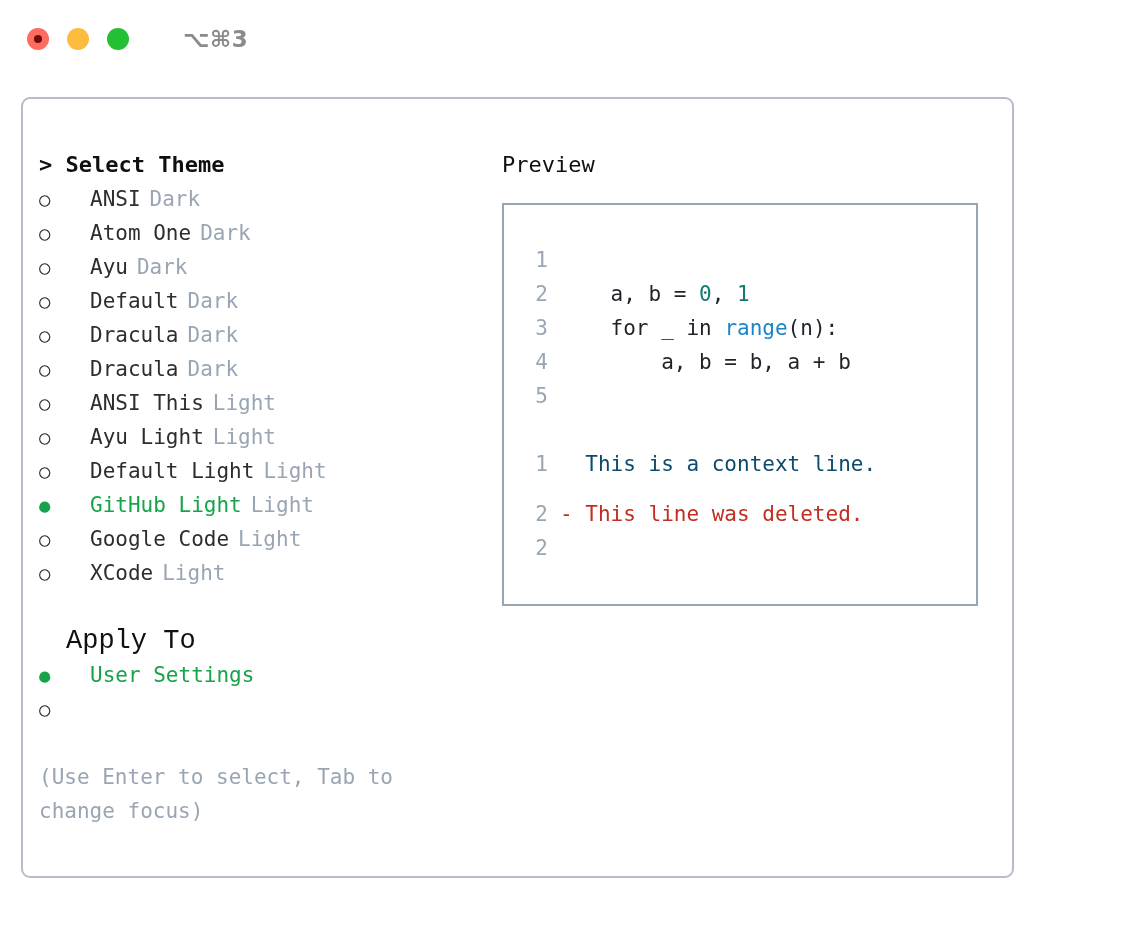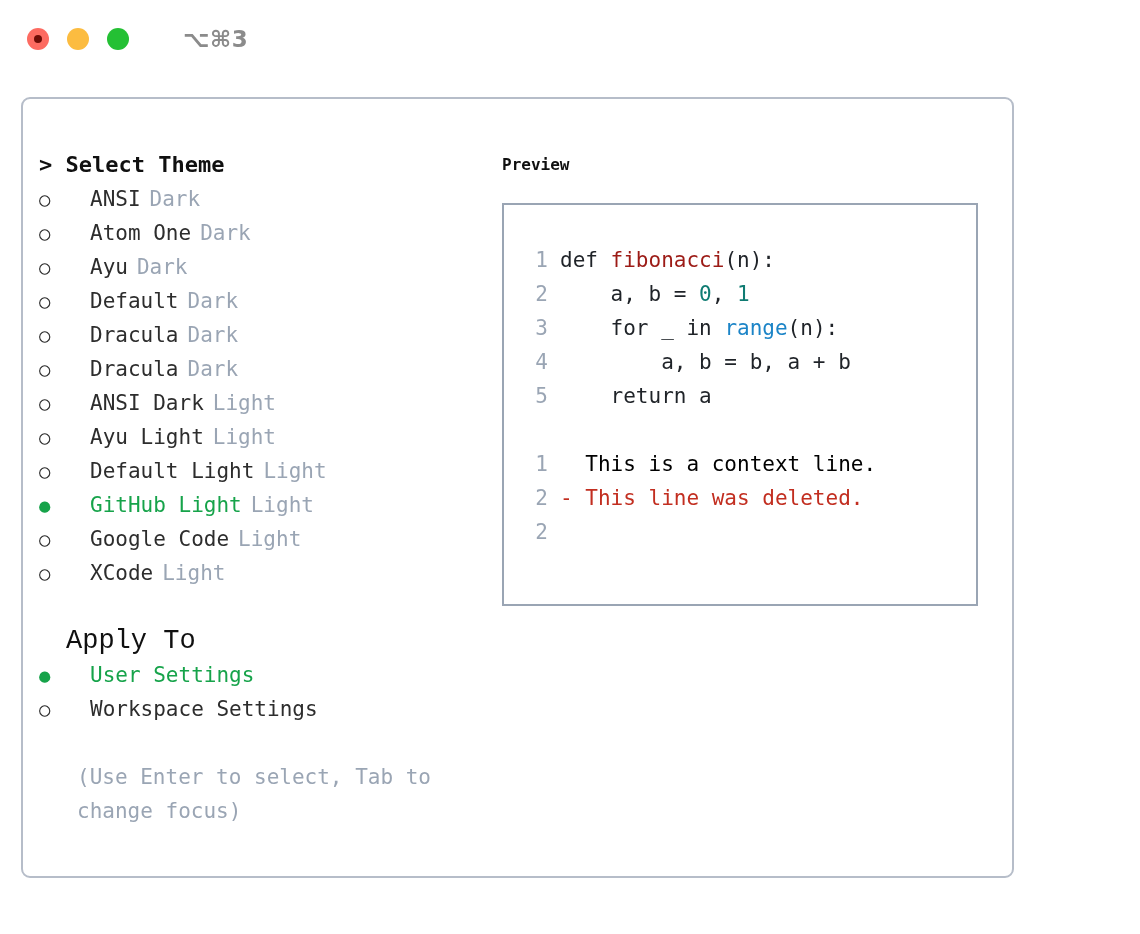--- a/index.html
+++ b/index.html
@@ -139,33 +139,32 @@
 
   .spacer-block { height: 34px; }
 
   .hint {
     margin-top: 34px;
     font-size: 21px;
     line-height: 34px;
     color: #9aa5b4;
     width: 400px;
     white-space: pre-wrap;
-    margin-left: 38px;
   }
 
   
   .right-col {
     position: absolute;
     left: 479px;
     top: 49px;
     width: 490px;
   }
   .preview-title {
-    font-size: 16px;
-    font-weight: 700;
+    font-size: 22px;
+    font-weight: 400;
     color: #101010;
     line-height: 34px;
     white-space: pre;
   }
   .preview-box {
     margin-top: 21px;
     width: 476px;
     height: 403px;
     border: 2px solid #9aa5b4;
     box-sizing: border-box;
@@ -191,22 +190,22 @@
     text-align: right;
     color: #9aa5b4;
     margin-right: 12px;
   }
   .code-text { color: #1f2328; }
   .tok-fn   { color: #9c1b16; }
   .tok-num  { color: #0f7b72; }
   .tok-call { color: #1b84c7; }
 
   .diff-gap { height: 34px; }
-  .diff-ctx  .code-text { color: #000000; }
-  .diff-del  .code-text { color: #c22e20; }
+  .diff-ctx  .code-text { color: #0c4a6e; }
+  .diff-del  .code-text { color: #c22e20; margin-top: 16px; }
   .diff-add  .code-text { color: #16b52b; }
 </style>
 </head>
 <body>
 
 <div class="window">
 
   <div class="titlebar">
     <div class="lights">
       <span class="light light-close"></span>
@@ -221,49 +220,49 @@
 
       <div class="left-col">
         <div class="section-title">&gt; Select Theme</div>
         <div id="theme-list">
             <div class="opt-row"><span class="opt-marker">○</span><span class="opt-label">ANSI</span><span class="opt-tag">Dark</span></div>
             <div class="opt-row"><span class="opt-marker">○</span><span class="opt-label">Atom One</span><span class="opt-tag">Dark</span></div>
             <div class="opt-row"><span class="opt-marker">○</span><span class="opt-label">Ayu</span><span class="opt-tag">Dark</span></div>
             <div class="opt-row"><span class="opt-marker">○</span><span class="opt-label">Default</span><span class="opt-tag">Dark</span></div>
             <div class="opt-row"><span class="opt-marker">○</span><span class="opt-label">Dracula</span><span class="opt-tag">Dark</span></div>
             <div class="opt-row"><span class="opt-marker">○</span><span class="opt-label">Dracula</span><span class="opt-tag">Dark</span></div>
-            <div class="opt-row"><span class="opt-marker">○</span><span class="opt-label">ANSI Dark</span><span class="opt-tag">Light</span></div>
+            <div class="opt-row"><span class="opt-marker">○</span><span class="opt-label">ANSI This</span><span class="opt-tag">Light</span></div>
             <div class="opt-row"><span class="opt-marker">○</span><span class="opt-label">Ayu Light</span><span class="opt-tag">Light</span></div>
             <div class="opt-row"><span class="opt-marker">○</span><span class="opt-label">Default Light</span><span class="opt-tag">Light</span></div>
             <div class="opt-row selected"><span class="opt-marker">●</span><span class="opt-label">GitHub Light</span><span class="opt-tag">Light</span></div>
             <div class="opt-row"><span class="opt-marker">○</span><span class="opt-label">Google Code</span><span class="opt-tag">Light</span></div>
             <div class="opt-row"><span class="opt-marker">○</span><span class="opt-label">XCode</span><span class="opt-tag">Light</span></div>
           </div>
 
         <div class="spacer-block"></div>
 
         <div class="group-header">Apply To</div>
         <div id="apply-list">
             <div class="opt-row selected"><span class="opt-marker">●</span><span class="opt-label">User Settings</span></div>
-            <div class="opt-row"><span class="opt-marker">○</span><span class="opt-label">Workspace Settings</span></div>
+            <div class="opt-row"><span class="opt-marker">○</span></div>
           </div>
 
         <div class="hint">(Use Enter to select, Tab to change focus)</div>
       </div>
 
       <div class="right-col">
         <div class="preview-title">Preview</div>
         <div class="preview-box">
           <div class="code-area">
             <div id="code-lines">
-                <div class="code-line"><span class="lineno">1</span><span><span class="code-text">def </span><span class="code-text tok-fn">fibonacci</span><span class="code-text">(n):</span></span></div>
+                <div class="code-line"><span class="lineno">1</span></div>
                 <div class="code-line"><span class="lineno">2</span><span><span class="code-text">    a, b = </span><span class="code-text tok-num">0</span><span class="code-text">, </span><span class="code-text tok-num">1</span></span></div>
                 <div class="code-line"><span class="lineno">3</span><span><span class="code-text">    for _ in </span><span class="code-text tok-call">range</span><span class="code-text">(n):</span></span></div>
                 <div class="code-line"><span class="lineno">4</span><span><span class="code-text">        a, b = b, a + b</span></span></div>
-                <div class="code-line"><span class="lineno">5</span><span><span class="code-text">    return a</span></span></div>
+                <div class="code-line"><span class="lineno">5</span></div>
               </div>
             <div class="diff-gap"></div>
             <div id="diff-lines">
                 <div class="code-line diff-ctx"><span class="lineno">1</span><span class="code-text">  This is a context line.</span></div>
                 <div class="code-line diff-del"><span class="lineno">2</span><span class="code-text">- This line was deleted.</span></div>
                 <div class="code-line diff-add"><span class="lineno">2</span></div>
               </div>
           </div>
         </div>
       </div>

